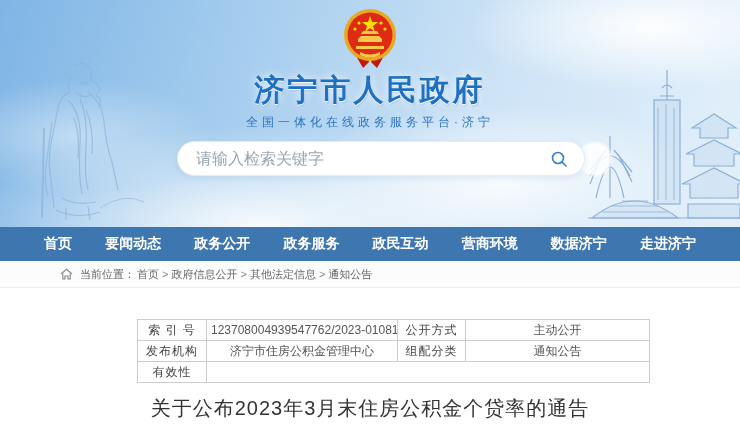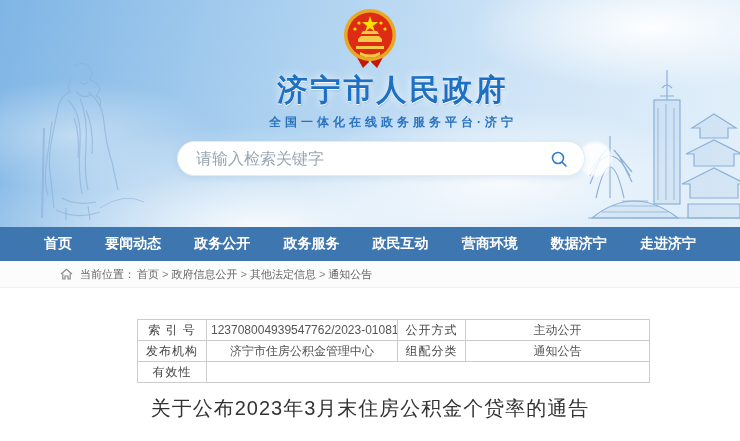--- a/index.html
+++ b/index.html
@@ -10,36 +10,35 @@
   }
   
   .site-header {
     position:relative; width:740px; height:227px; overflow:hidden;
     background:
       radial-gradient(ellipse 260px 90px at 88% 12%, rgba(255,255,255,.95), rgba(255,255,255,0) 70%),
       radial-gradient(ellipse 300px 110px at 68% 80%, rgba(255,255,255,.85), rgba(255,255,255,0) 70%),
       radial-gradient(ellipse 420px 140px at 35% 100%, rgba(255,255,255,.9), rgba(255,255,255,0) 72%),
       radial-gradient(ellipse 200px 80px at 10% 60%, rgba(255,255,255,.45), rgba(255,255,255,0) 70%),
       linear-gradient(105deg, #7fb5e5 0%, #a9cfef 35%, #cde3f6 65%, #e3f0fa 100%);
-    padding-left: 23px;
   }
   .deco { position:absolute; pointer-events:none; }
   .deco-confucius { left:22px; top:58px; opacity:.8; }
   .deco-skyline   { right:0; top:58px; opacity:.85; }
   .deco-sun { position:absolute; left:578px; top:142px; width:34px; height:34px;
               border-radius:50%; background:rgba(255,255,255,.85); filter:blur(1px); }
   .emblem-wrap { position:absolute; left:50%; top:8px; transform:translateX(-50%); }
   .site-title {
     position:absolute; top:70px; width:100%; text-align:center;
     font-size:30px; font-weight:bold; color:#1e70c2; letter-spacing:3px;
     text-shadow:0 1px 0 #fff, 0 0 8px rgba(255,255,255,.9), 1px 2px 2px rgba(60,100,150,.25);
   }
   .site-subtitle {
     position:absolute; top:114px; width:100%; text-align:center;
-    font-size:12px; font-weight:bold; color:#2a72c0; letter-spacing:4px;
+    font-size:12px; font-weight:normal; color:#2a72c0; letter-spacing:4px;
   }
   .search-bar {
     position:absolute; left:177px; top:141px; width:408px; height:35px;
     background:#fff; border:1px solid #e3ecf5; border-radius:18px;
     display:flex; align-items:center; padding:0 14px 0 18px;
     box-shadow:0 2px 6px rgba(120,160,200,.18);
   }
   .search-bar input {
     flex:1; border:none; outline:none; font-size:16px; color:#333;
     font-family:"Liberation Sans","DejaVu Sans",sans-serif; background:transparent;

